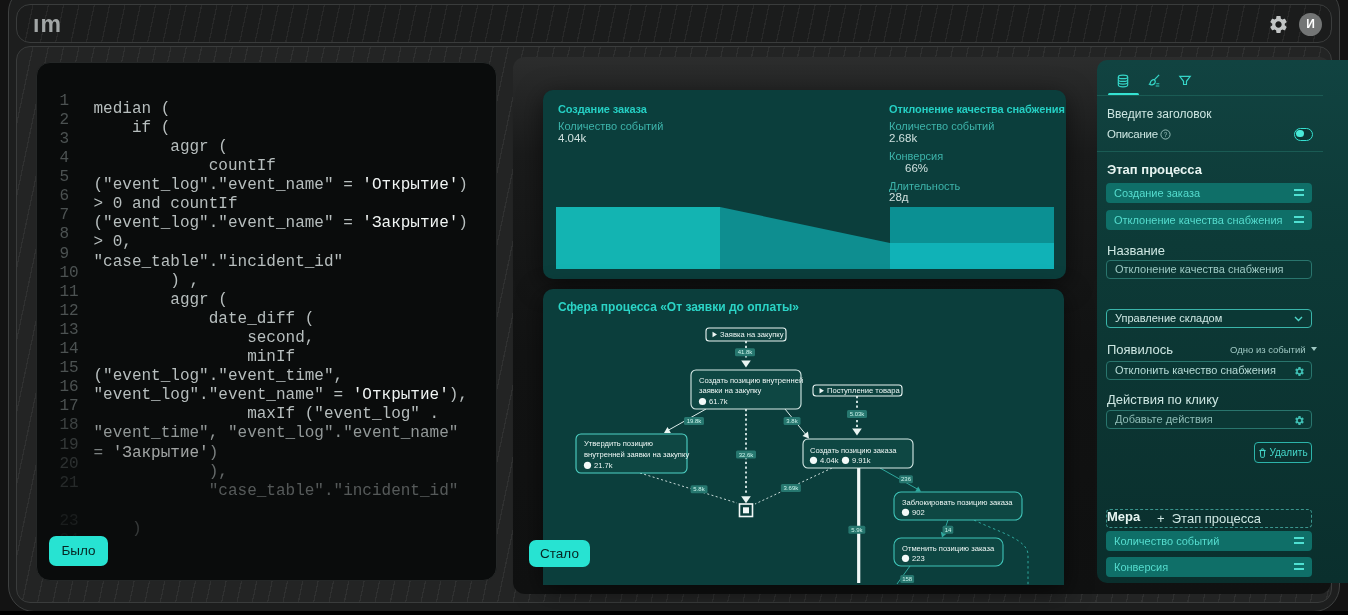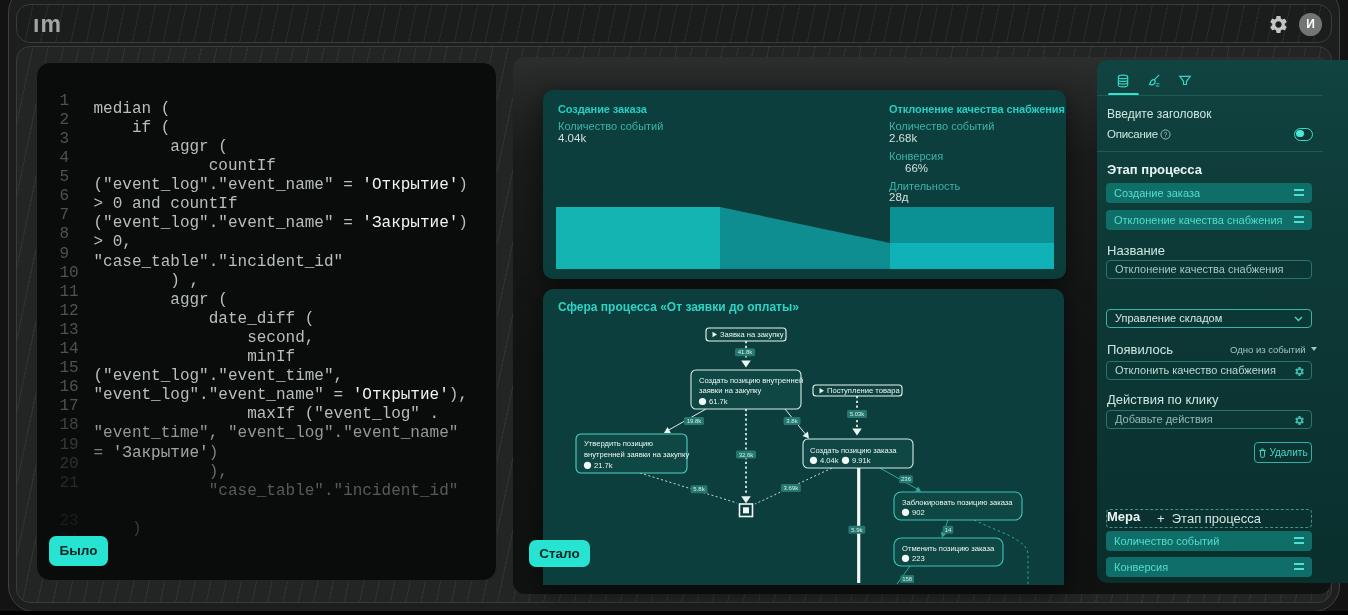--- a/index.html
+++ b/index.html
@@ -29,21 +29,21 @@
      background:#0a0c0c; border:1px solid #242727; border-radius:14px; overflow:hidden; }
   .cl { position:absolute; left:0; width:100%; height:19.1px; font-family:"Liberation Mono", monospace;
      font-size:16px; line-height:19.1px; white-space:pre; }
   .cl .n { position:absolute; left:22.5px; top:0; color:#4c5252; }
   .cl .c { position:absolute; left:56.5px; top:8px; color:#b7bebe; }
   .cl .s { color:#f1f5f4; }
 
   #midpanel { position:absolute; left:513px; top:57px; width:818px; height:537px;
      border-radius:12px; background:linear-gradient(180deg,#2c2d2d 0%, #1a1b1b 18%, #121313 55%, #101111 100%); overflow:hidden; }
 
-  .btn-cyan { position:absolute; background:#27e3d2; color:#062522; font-weight:bold;
+  .btn-cyan { position:absolute; background:#27e3d2; color:#062522; font-weight:normal;
      font-size:13.5px; border-radius:7px; text-align:center; z-index:30; }
 
   #card1 { position:absolute; left:543px; top:90px; width:523px; height:189px;
      background:#0b3e3c; border-radius:10px; box-shadow:0 6px 26px rgba(0,0,0,0.55); }
   #card2 { position:absolute; left:543px; top:289px; width:521px; height:296px;
      background:#0b3e3c; border-radius:10px 10px 0 0; box-shadow:0 6px 26px rgba(0,0,0,0.55); }
 
   .ct-title { position:absolute; font-size:11px; font-weight:bold; letter-spacing:-0.1px; color:#25cfc3; white-space:nowrap; }
   .ct-label { position:absolute; font-size:11px; color:#3db4ab; white-space:nowrap; }
   .ct-value { position:absolute; font-size:11.5px; color:#cfe0de; }

